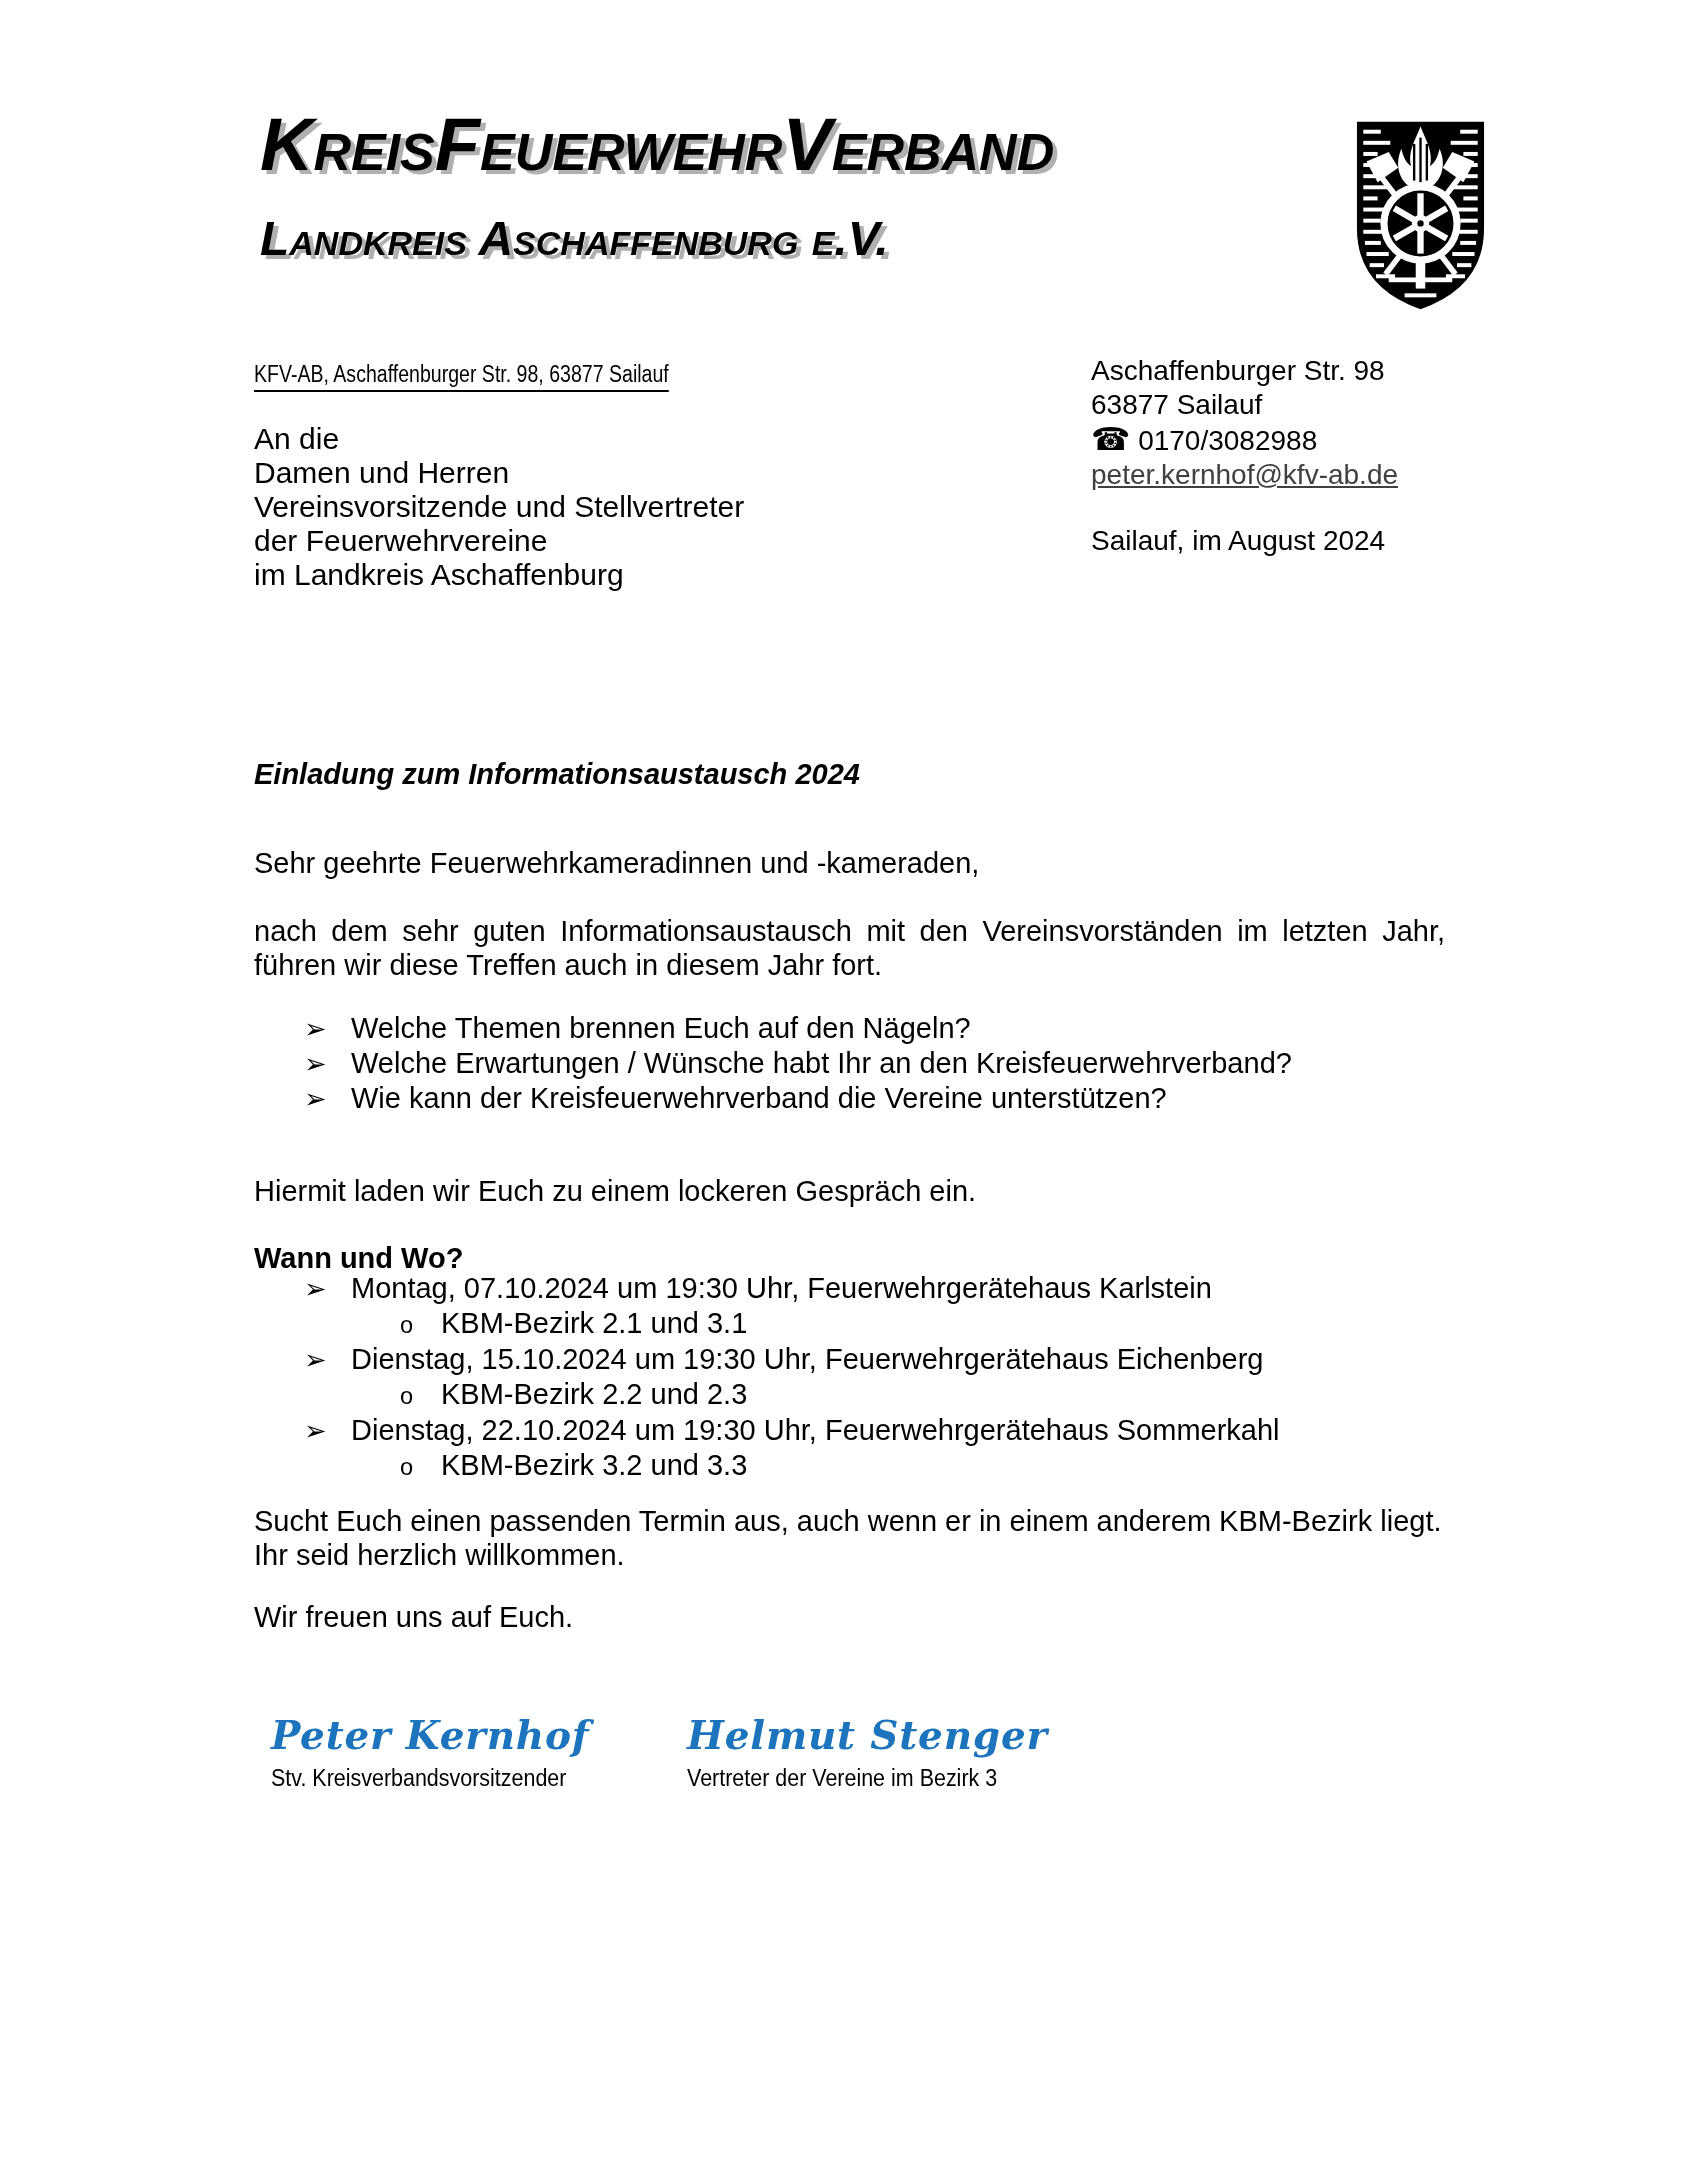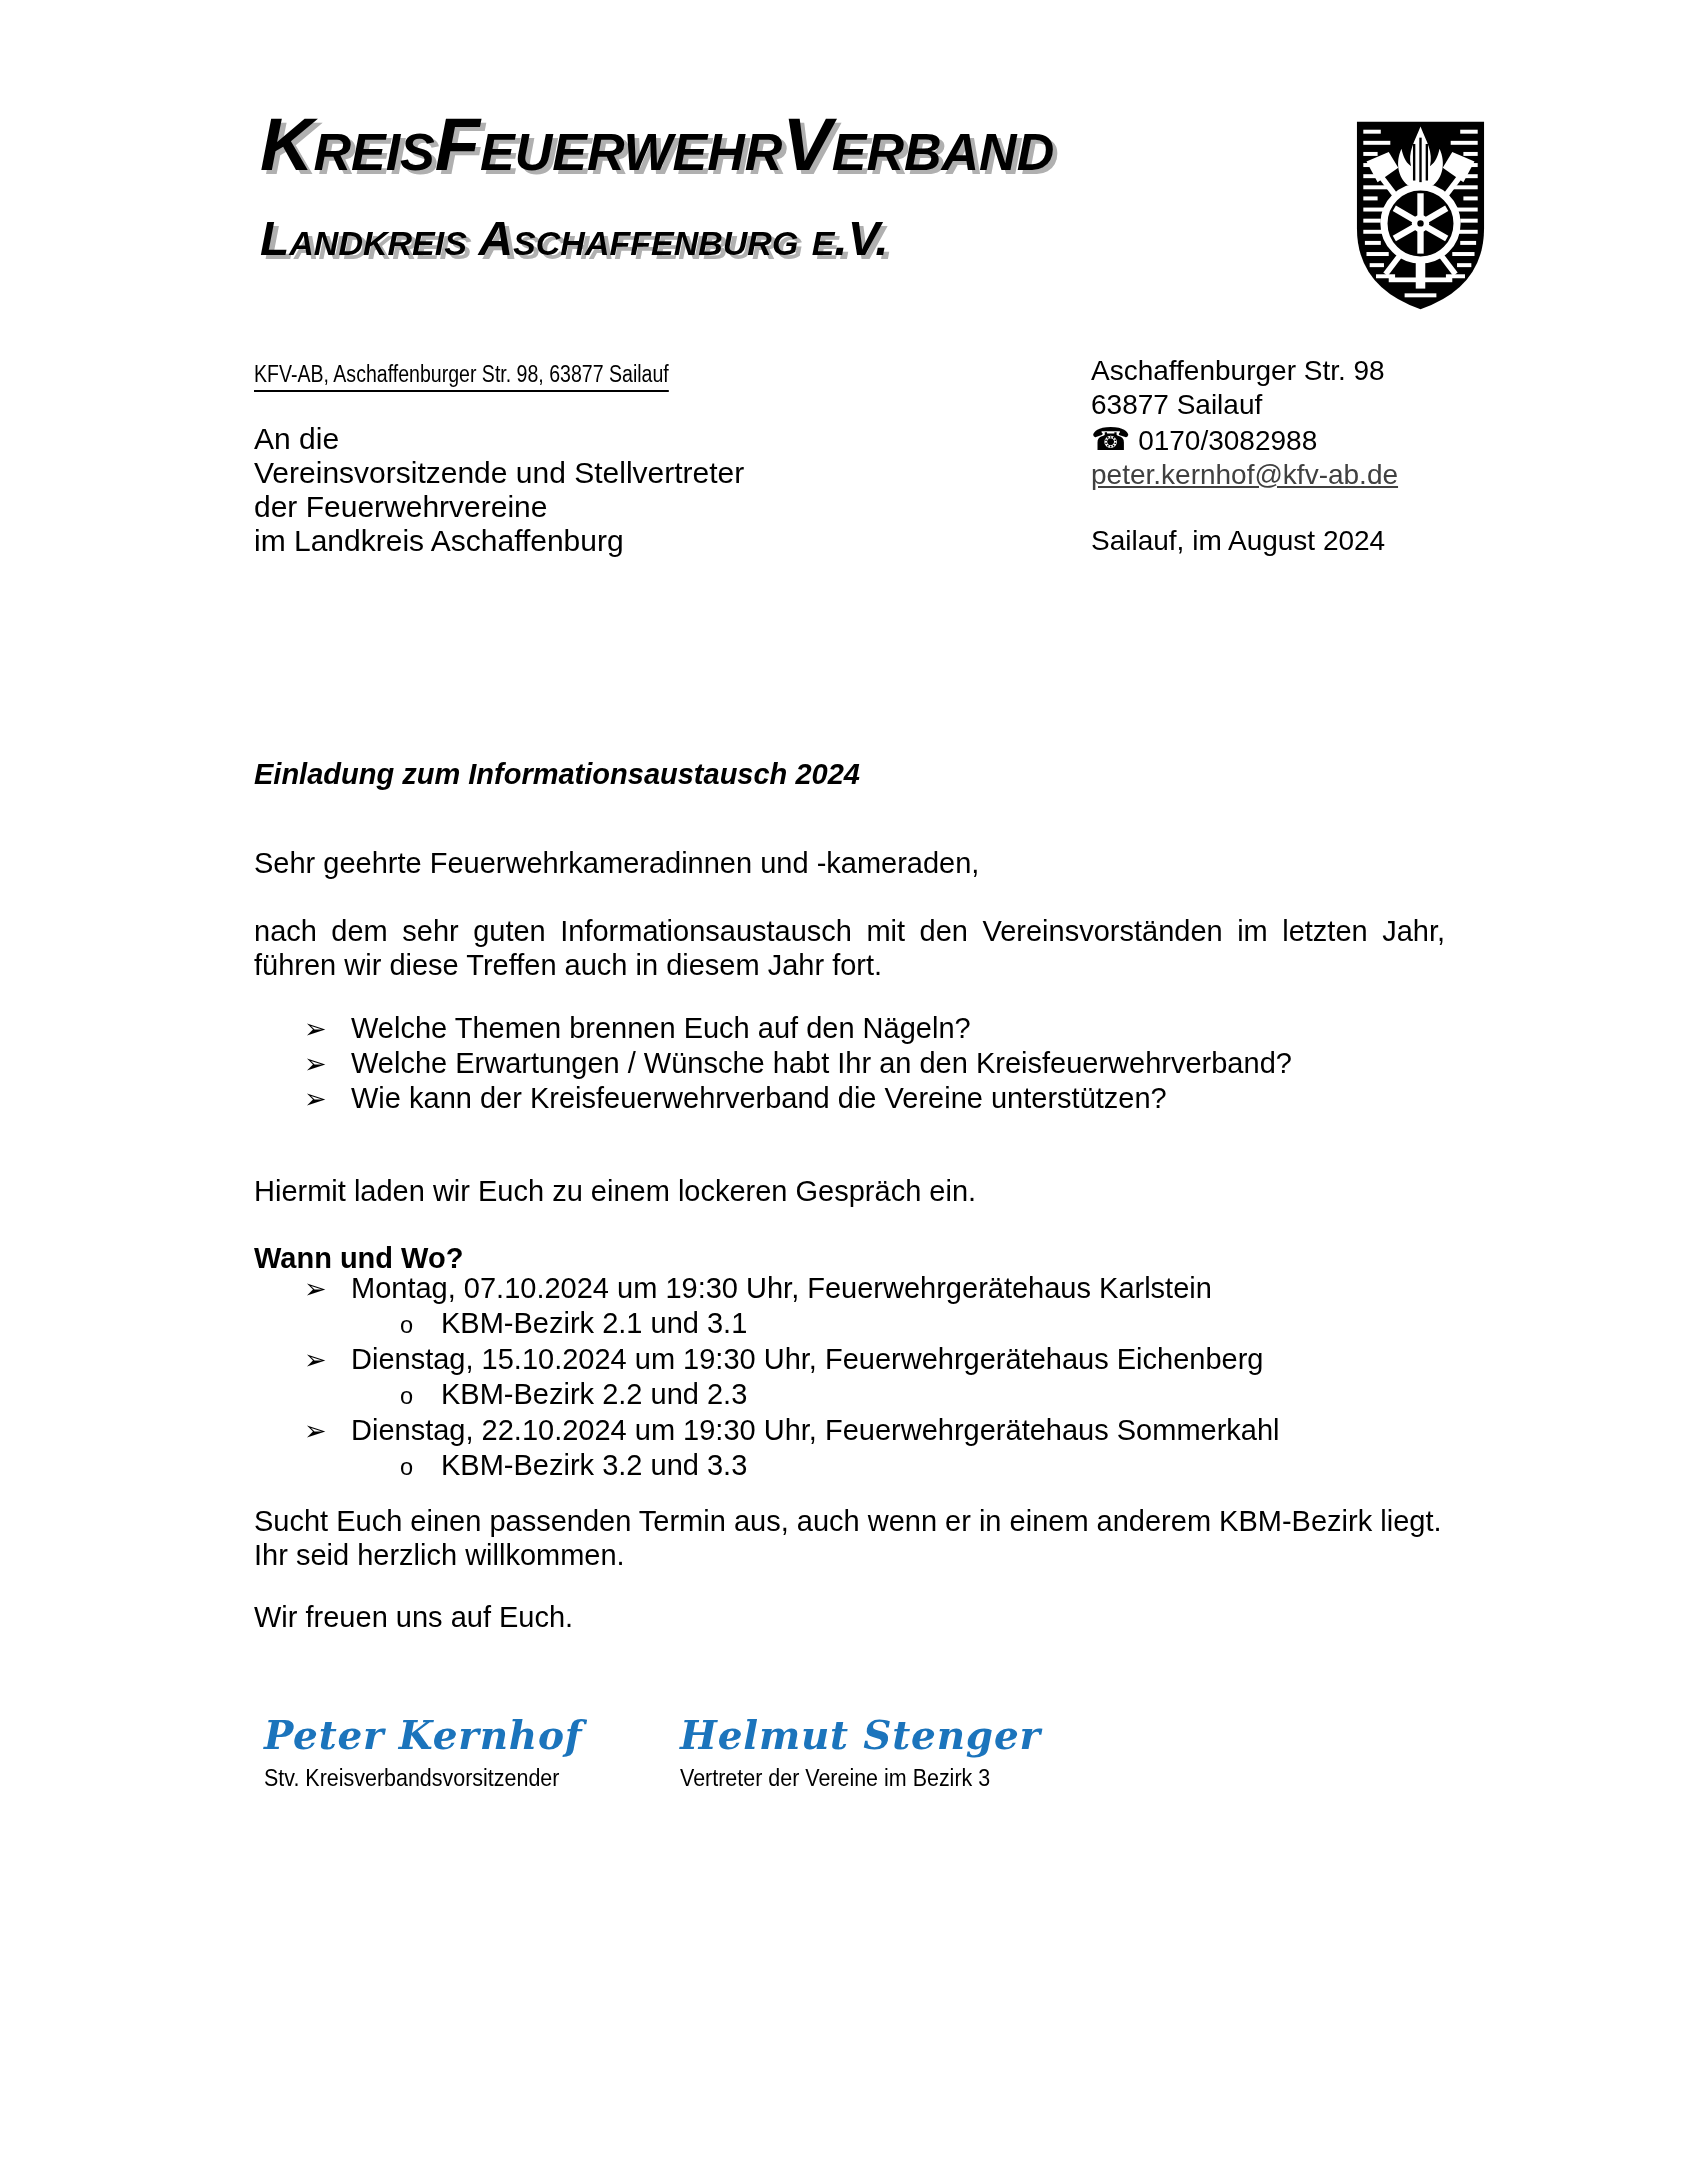--- a/index.html
+++ b/index.html
@@ -41,21 +41,21 @@
   .bold { font-weight: bold; }
 
   .para { width: 1191px; }
   .justify { text-align: justify; }
 
   .li-row { display: flex; align-items: baseline; }
   .li-marker { margin-left: 50px; width: 47px; flex: 0 0 47px; font-size: 27px; }
   .li-sub-marker { margin-left: 146px; width: 41px; flex: 0 0 41px; font-size: 23.6px; }
   .li-text { flex: 1 1 auto; }
 
-  .sig-row { display: flex; left: 264px; top: 1700px; width: 1339px; }
+  .sig-row { display: flex; left: 271px; top: 1700px; width: 1339px; }
   .sig-col { width: 416px; flex: 0 0 416px; }
   .sig-col:last-child { width: auto; flex: 1 1 auto; }
   .sig-name {
     margin-top: 12.6px;
     font-family: "DejaVu Serif", "Liberation Serif", serif;
     font-style: italic; font-weight: bold;
     font-size: 39px; line-height: 44px;
     color: #1b74bc; letter-spacing: 0.8px; white-space: nowrap;
   }
   .sig-title { margin-top: 7.9px; font-size: 24.4px; line-height: 28px; white-space: nowrap; }
@@ -137,20 +137,21 @@
     <rect x="46" y="202" width="80" height="6" fill="#fff"></rect>
   </svg>
 </div>
 
 <div class="abs sender-line" style="left:254px; top:361px;">
   <span class="sender-inner">KFV-AB, Aschaffenburger Str. 98, 63877 Sailauf</span>
 </div>
 
 <div class="abs recipient-block" style="left:254px; top:422px;">
   <div>An die</div>
+  <div>Damen und Herren</div>
   <div>Vereinsvorsitzende und Stellvertreter</div>
   <div>der Feuerwehrvereine</div>
   <div>im Landkreis Aschaffenburg</div>
 </div>
 
 <div class="abs contact-block" style="left:1091px; top:354px;">
   <div class="row">Aschaffenburger Str. 98</div>
   <div class="row">63877 Sailauf</div>
   <div class="row">
     <span class="phone-glyph">☎</span><span>0170/3082988</span>

